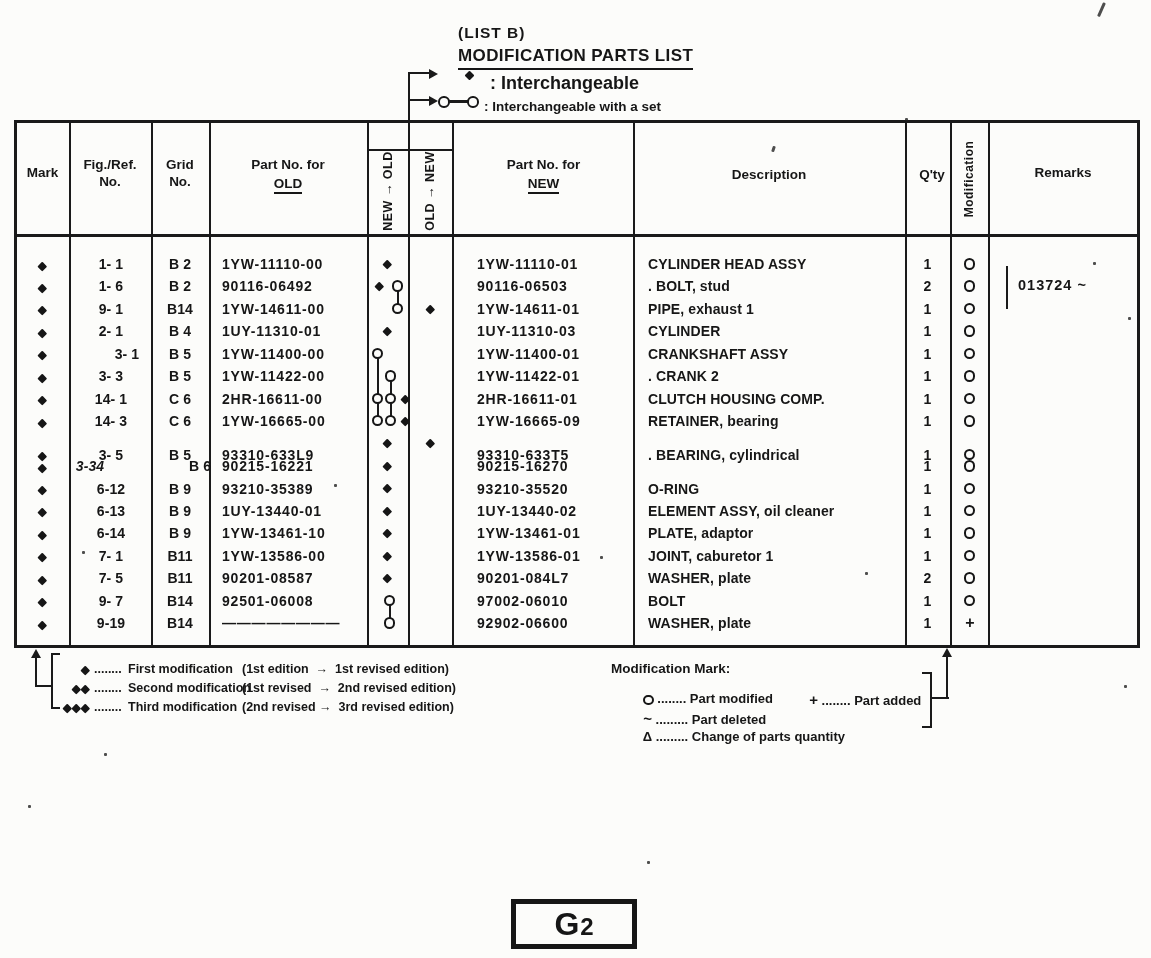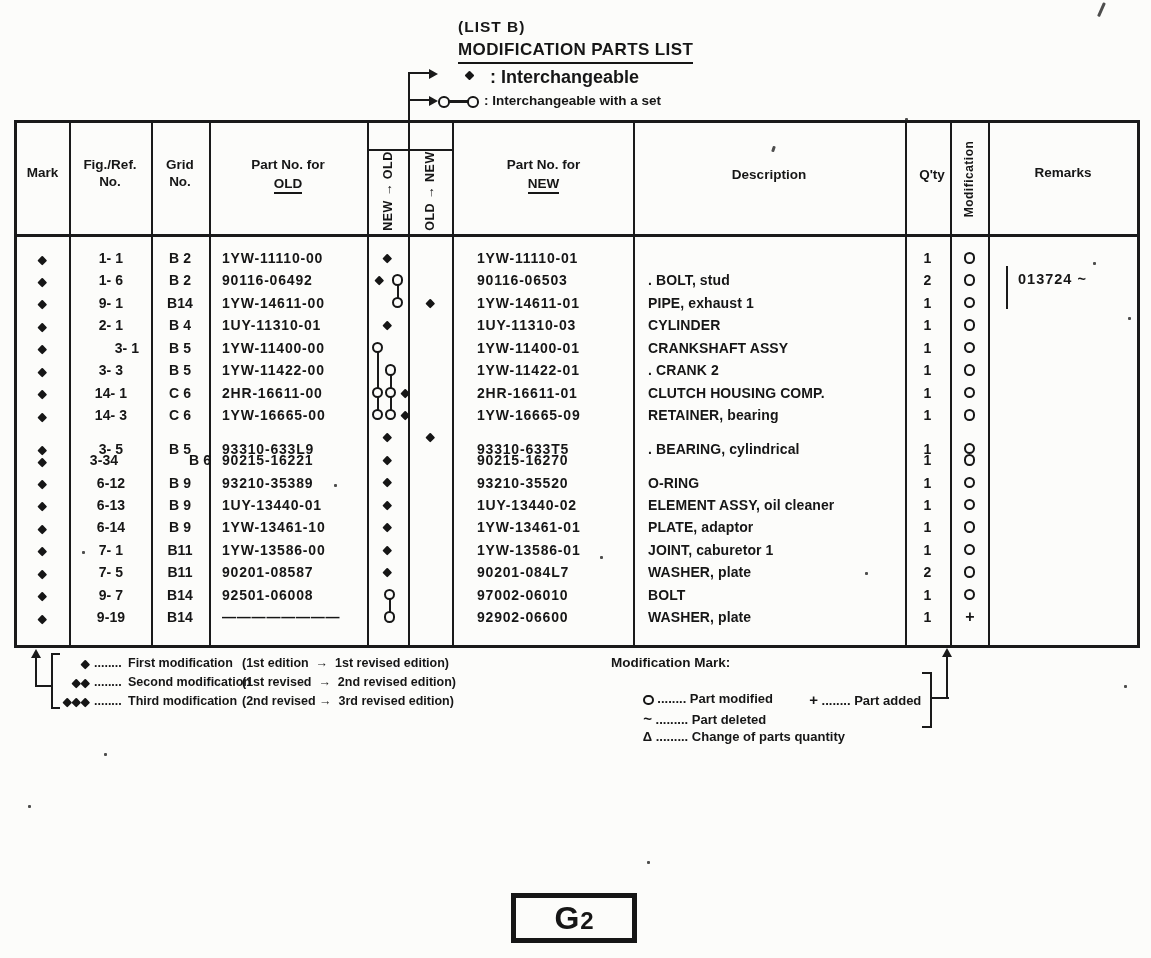--- a/index.html
+++ b/index.html
@@ -1,21 +1,21 @@
 <!DOCTYPE html>
 <html><head>
 <meta charset="utf-8">
 <style>
   html,body{margin:0;padding:0;}
   body{
     width:1151px;height:958px;position:relative;overflow:hidden;
     background:#fcfcfa;color:#161616;
     font-family:"Liberation Sans", sans-serif;font-weight:700;
   }
-  .abs{position:absolute;}
+  .abs{position:absolute;margin-top:6px;}
   .ln{position:absolute;background:#1a1a1a;}
   .cellT{position:absolute;font-size:14px;line-height:22px;white-space:pre;letter-spacing:0.1px;}
   .pn{letter-spacing:0.8px;}
   .ctr{text-align:center;}
   .hdr{position:absolute;font-size:13.5px;line-height:17px;text-align:center;}
   .vtxt{position:absolute;font-size:12.5px;letter-spacing:0.5px;transform:rotate(-90deg);transform-origin:center center;text-align:center;white-space:pre;}
   .u{border-bottom:2.2px solid #161616;padding-bottom:1px;}
   .ast{display:inline-block;width:6.5px;height:6.5px;background:#161616;transform:rotate(45deg);border-radius:1px;}
   .astA{position:absolute;width:6.5px;height:6.5px;background:#161616;transform:rotate(45deg);border-radius:1px;}
   .ring{position:absolute;width:7.5px;height:7.5px;border:2.5px solid #161616;border-radius:50%;background:#fcfcfa;}
@@ -89,20 +89,21 @@
 <div class="vtxt" style="left:909px;top:172px;width:120px;font-size:12px;">Modification</div>
 <div class="hdr" style="left:988px;top:164px;width:150px;">Remarks</div>
 
 <div id="rows-layer" class="abs" style="left:0;top:0;">
     <div class="trow" style="top: 247px;">
       <div class="cellT ctr" style="left: 16px; width: 53px;"><span class="ast"></span></div>
       <div class="cellT ctr" style="left: 69px; width: 84px;">1- 1</div>
       <div class="cellT ctr" style="left: 151px; width: 58px;">B 2</div>
       <div class="cellT pn" style="left: 222px; width: 145px;">1YW-11110-00</div>
       <div class="cellT pn" style="left: 477px; width: 160px;">1YW-11110-01</div>
+      <div class="cellT" style="left: 648px; width: 257px;">CYLINDER HEAD ASSY</div>
       <div class="cellT ctr" style="left: 905px; width: 45px;">1</div>
       <div class="ring" style="left: 963.8px; top: 5px;"></div>
     </div>
     <div class="trow" style="top: 269.45px;">
       <div class="cellT ctr" style="left: 16px; width: 53px;"><span class="ast"></span></div>
       <div class="cellT ctr" style="left: 69px; width: 84px;">1- 6</div>
       <div class="cellT ctr" style="left: 151px; width: 58px;">B 2</div>
       <div class="cellT pn" style="left: 222px; width: 145px;">90116-06492</div>
       <div class="cellT pn" style="left: 477px; width: 160px;">90116-06503</div>
       <div class="cellT" style="left: 648px; width: 257px;">. BOLT, stud</div>
@@ -174,21 +175,21 @@
       <div class="cellT ctr" style="left: 69px; width: 84px;">3- 5</div>
       <div class="cellT ctr" style="left: 151px; width: 58px;">B 5</div>
       <div class="cellT pn" style="left: 222px; width: 145px;">93310-633L9</div>
       <div class="cellT pn" style="left: 477px; width: 160px;">93310-633T5</div>
       <div class="cellT" style="left: 648px; width: 257px;">. BEARING, cylindrical</div>
       <div class="cellT ctr" style="left: 905px; width: 45px;">1</div>
       <div class="ring" style="left: 963.8px; top: 5px;"></div>
     </div>
     <div class="trow" style="top: 449.05px;">
       <div class="cellT ctr" style="left: 16px; width: 53px;"><span class="ast"></span></div>
-      <div class="cellT ctr" style="left: 66px; width: 76px;">3-34</div>
+      <div class="cellT ctr" style="left: 52px; width: 76px; font-style: italic;">3-34</div>
       <div class="cellT ctr" style="left: 151px; width: 58px; padding-left: 20px;">B 6</div>
       <div class="cellT pn" style="left: 222px; width: 145px;">90215-16221</div>
       <div class="cellT pn" style="left: 477px; width: 160px;">90215-16270</div>
       <div class="cellT ctr" style="left: 905px; width: 45px;">1</div>
       <div class="ring" style="left: 963.8px; top: 5px;"></div>
     </div>
     <div class="trow" style="top: 471.5px;">
       <div class="cellT ctr" style="left: 16px; width: 53px;"><span class="ast"></span></div>
       <div class="cellT ctr" style="left: 69px; width: 84px;">6-12</div>
       <div class="cellT ctr" style="left: 151px; width: 58px;">B 9</div>

